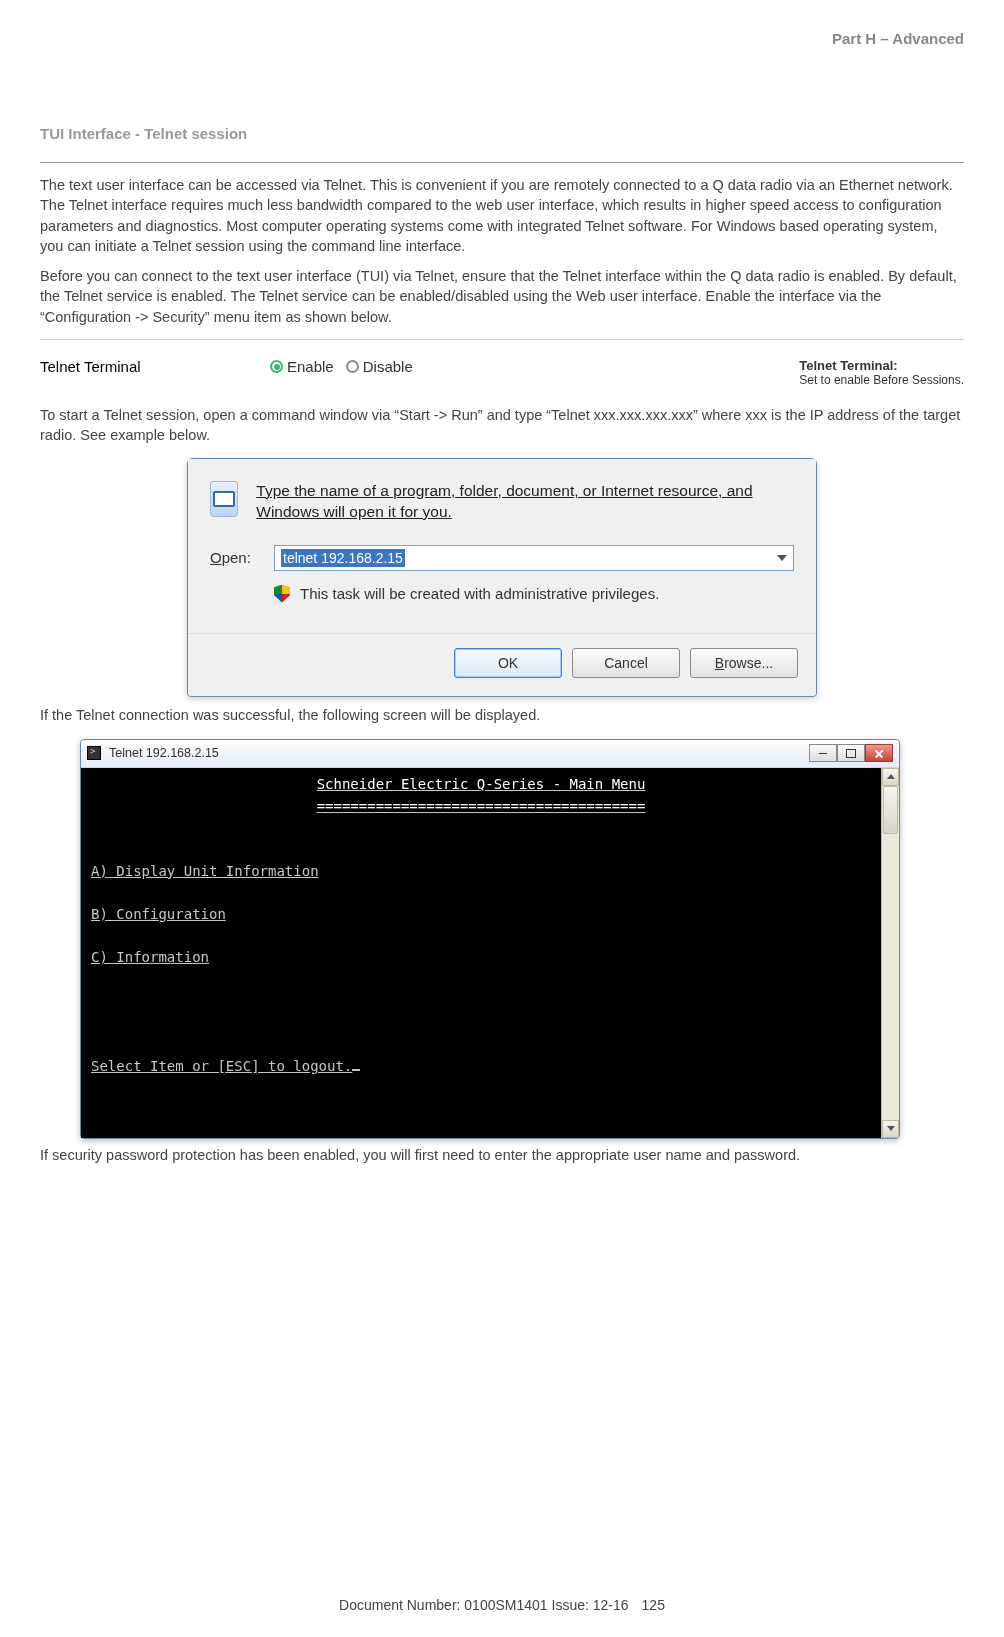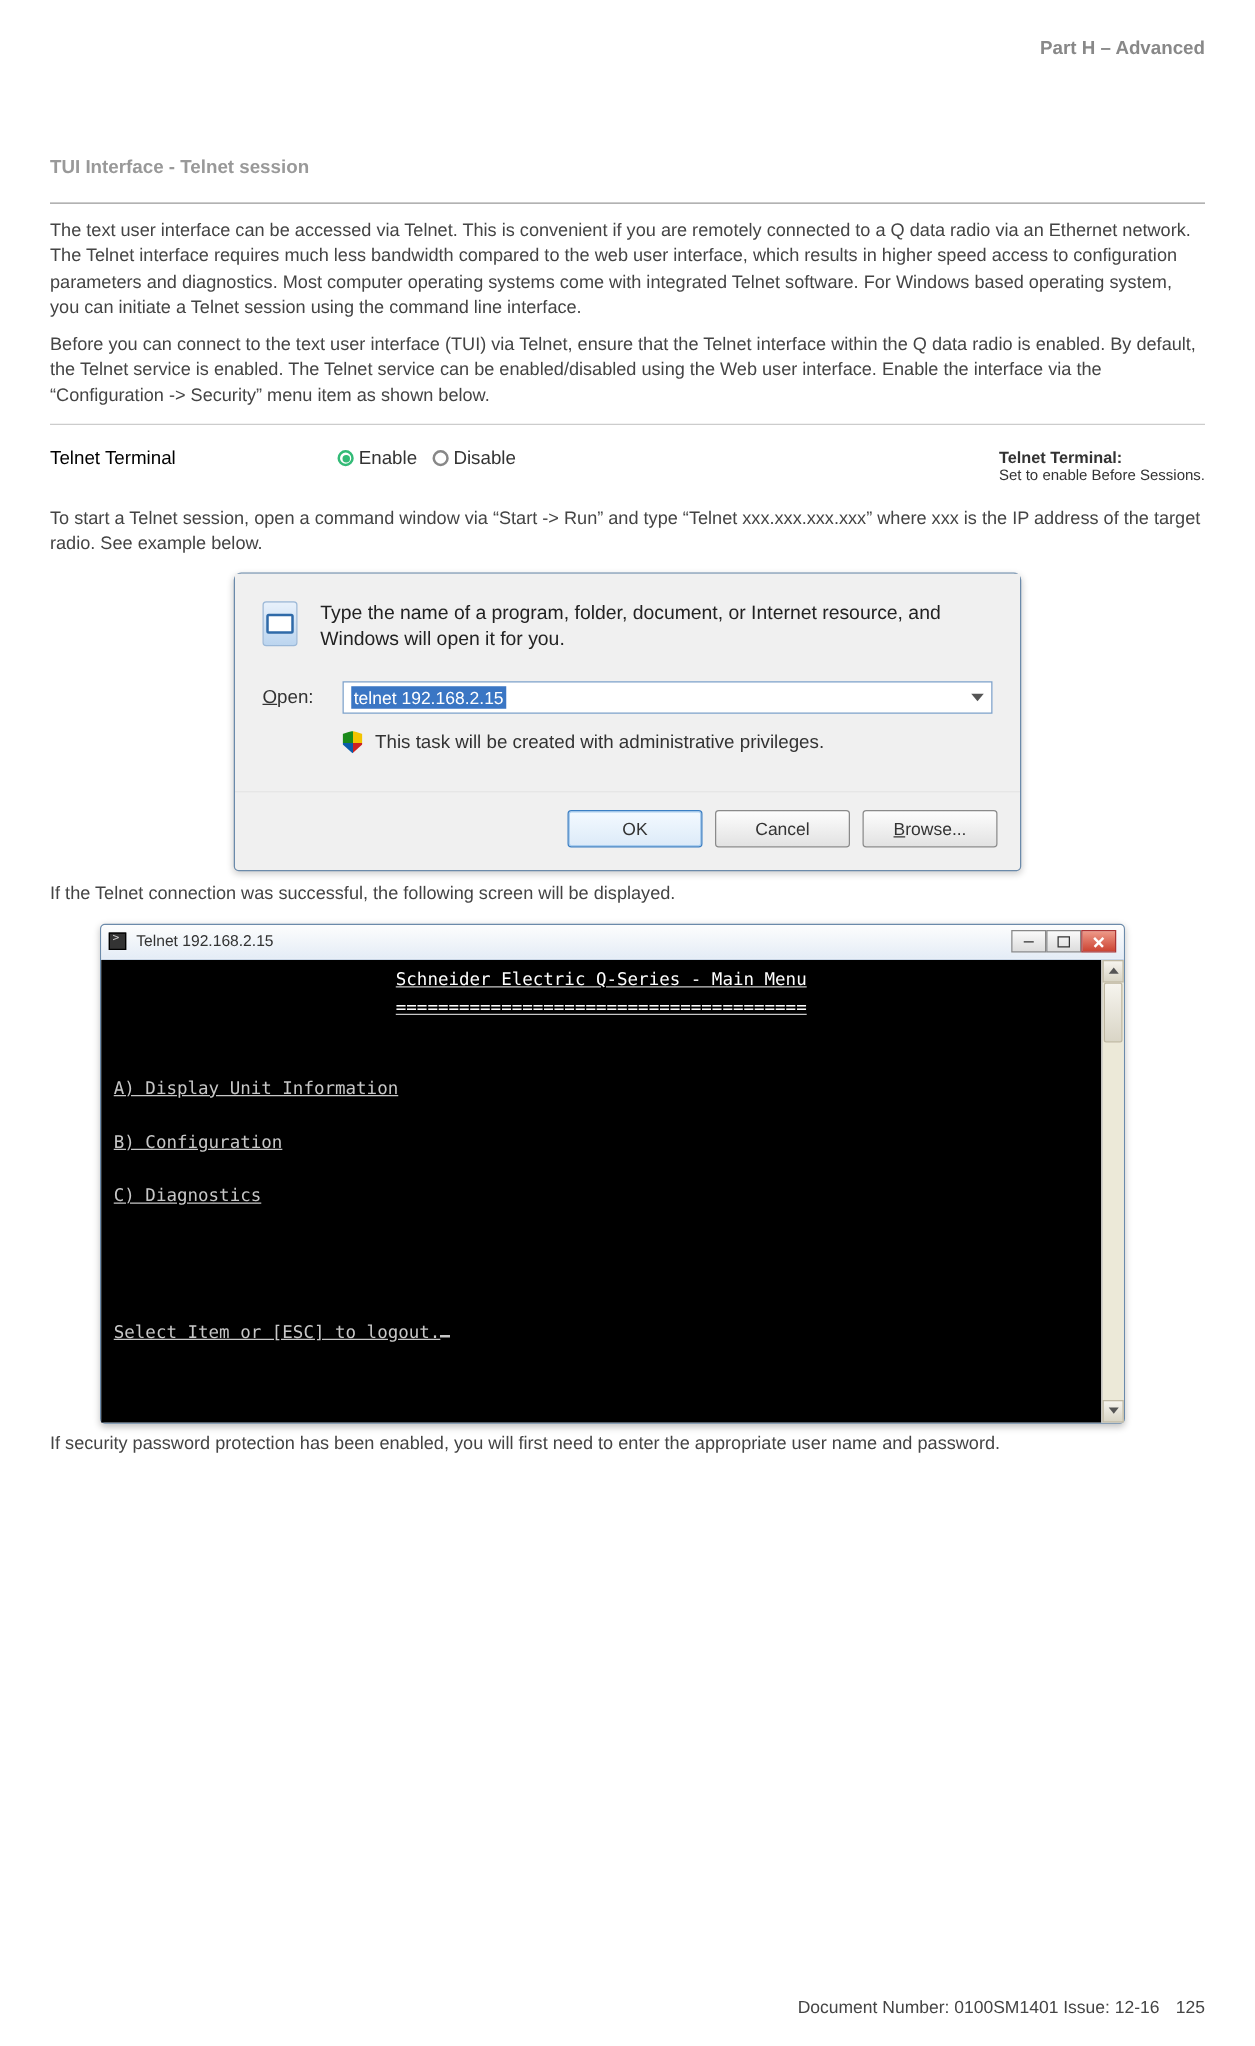--- a/index.html
+++ b/index.html
@@ -96,21 +96,21 @@
     border:1px solid #a33; border-radius:3px;
     color:#fff; font-size:12px; display:flex; align-items:center; justify-content:center;
   }
   .run-body { padding: 22px 22px 0 22px; background:#f0f0f0; }
   .run-desc-row { display:flex; gap:18px; align-items:flex-start; margin-bottom: 22px;}
   .run-bigicon {
     width:36px; height:36px; border:1px solid #9bb8d8; background:linear-gradient(#e8f1fb,#bcd5ef);
     border-radius:3px; display:flex; align-items:center; justify-content:center;
   }
   .run-bigicon::after { content:""; width:18px; height:12px; border:2px solid #2f6aa8; border-radius:2px; background:#fff; }
-  .run-desc { font-size:15.5px; color:#222; line-height:1.35; }
+  .run-desc { font-size:15.5px; color:#222; line-height:1.35;text-decoration:underline; }
   .run-open-row { display:flex; align-items:center; gap:14px; margin-bottom: 14px;}
   .run-open-label { width:50px; font-size:15px; }
   .run-open-label u { text-decoration: underline; }
   .run-input {
     flex:1; height:26px; border:1px solid #7a9ec7; background:#fff; position:relative;
     display:flex; align-items:center; padding:0 22px 0 6px;
   }
   .run-input-text {
     background:#3a76c4; color:#fff; padding:1px 2px; font-size:14px;
   }
@@ -174,21 +174,21 @@
   .term-scroll { width:18px; background:#ece9d8; border-left:1px solid #bbb; position:relative;}
   .sarrow { width:100%; height:18px; background:linear-gradient(#f6f4ee,#d9d5c6); border:1px solid #bfb8a3; display:flex; align-items:center; justify-content:center;}
   .sarrow::after{content:""; width:0;height:0;border-left:4px solid transparent;border-right:4px solid transparent;}
   .sarrow.up::after{border-bottom:5px solid #555;}
   .sarrow.dn{position:absolute; bottom:0; left:0;}
   .sarrow.dn::after{border-top:5px solid #555;}
   .sthumb{ position:absolute; top:18px; left:1px; right:1px; height:48px; background:linear-gradient(#f6f4ee,#d9d5c6); border:1px solid #bfb8a3; border-radius:2px;}
 
   .footer {
     position:absolute; bottom:24px; left:40px; right:40px;
-    display:flex; justify-content:flex-end;
+    display:flex; justify-content:center;
     font-size:14px; color:#444;gap:13px;
   }
   .cursor { display:inline-block; width:8px; height:2px; background:#c7c7c7; vertical-align:baseline;}
 </style>
 </head>
 <body>
 
 <div class="header-right">Part H – Advanced</div>
 
 <div class="section-title">TUI Interface - Telnet session</div>
@@ -256,21 +256,21 @@
         <span class="tc close"></span>
       </div>
     </div>
     <div class="term-body-wrap">
       <div class="term-body"><span class="hdr">Schneider Electric Q-Series - Main Menu</span><span class="hdr">=======================================</span>
 
 <span>A) Display Unit Information</span>
 
 <span>B) Configuration</span>
 
-<span>C) Diagnostics</span>
+<span>C) Information</span>
 
 
 
 
 <span>Select Item or [ESC] to logout.</span><span class="cursor"></span>
 </div>
       <div class="term-scroll">
         <div class="sarrow up"></div>
         <div class="sthumb"></div>
         <div class="sarrow dn"></div>

